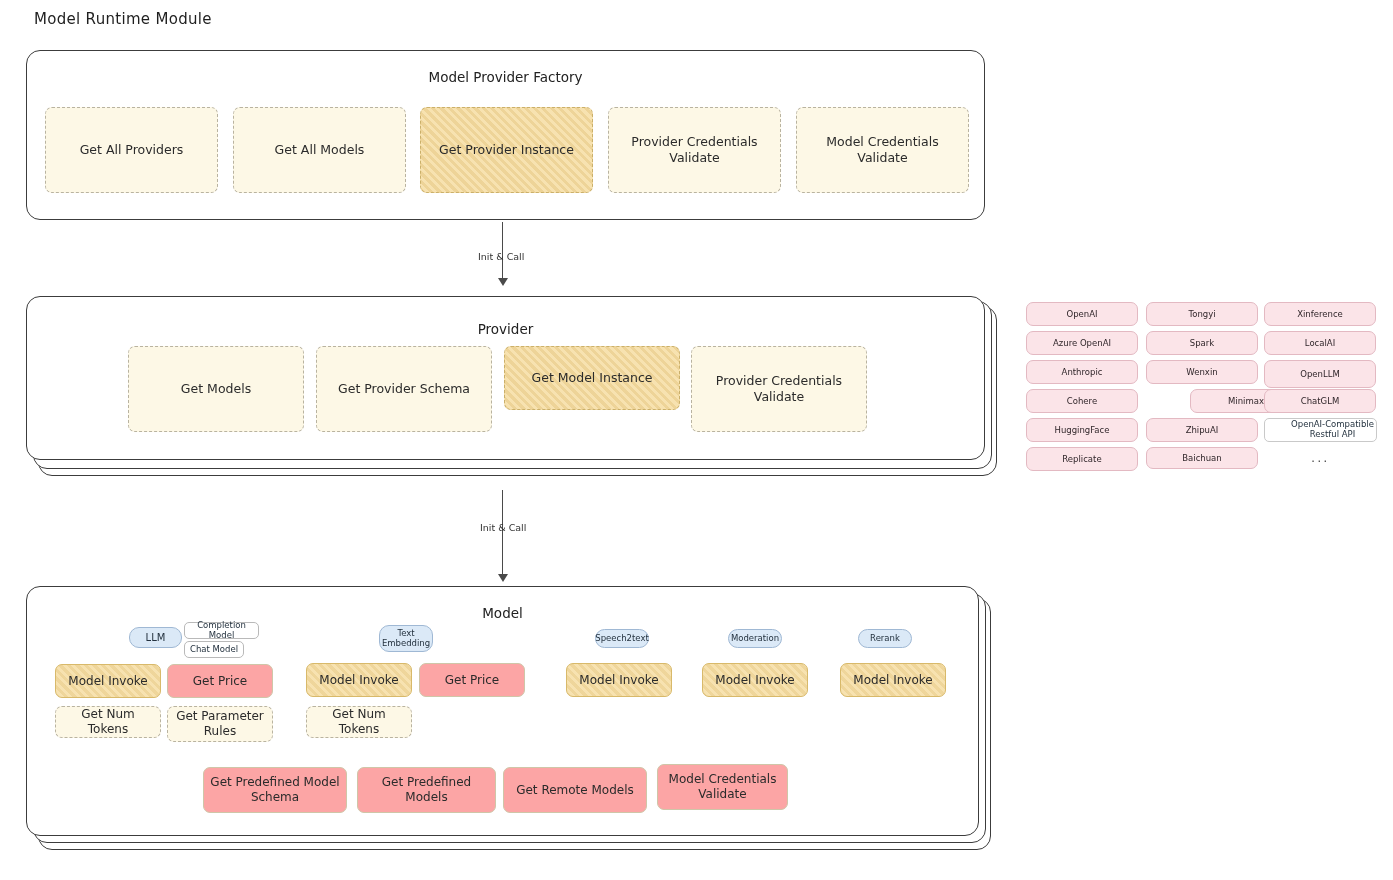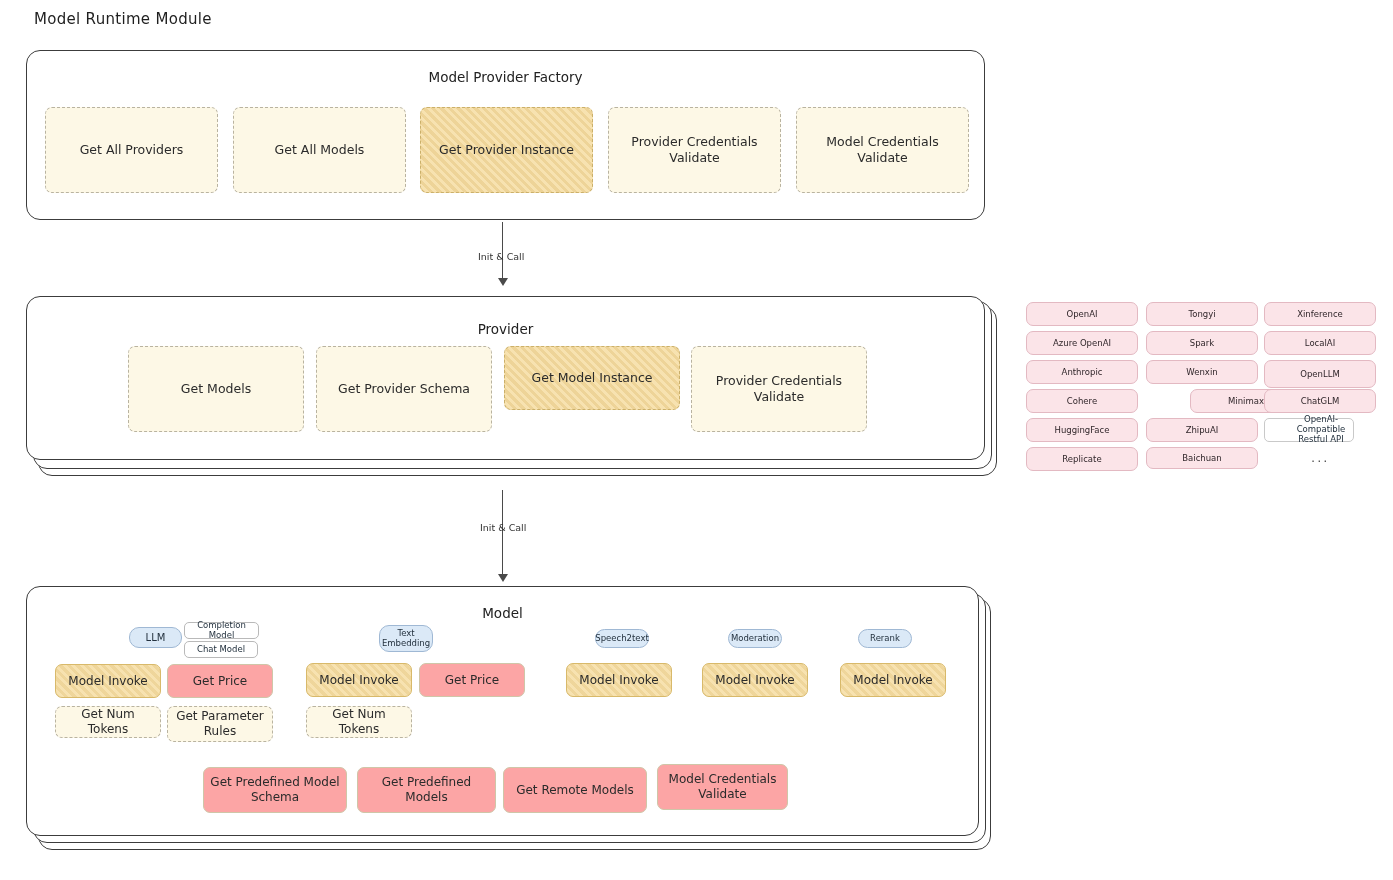--- a/index.html
+++ b/index.html
@@ -248,42 +248,42 @@
   </div>
 <div class="chip-pink" style="left:1264px; top:331px; width:112px; height:24px;">
     <span>LocalAI</span>
   </div>
 <div class="chip-pink" style="left:1264px; top:360px; width:112px; height:28px;">
     <span>OpenLLM</span>
   </div>
 <div class="chip-pink" style="left:1264px; top:389px; width:112px; height:24px;">
     <span>ChatGLM</span>
   </div>
-<div class="chip-white" style="left:1264px; top:418px; width:90px; height:24px; border-color:#c9c9c9;padding-left:24px;">
+<div class="chip-white" style="left:1264px; top:418px; width:113px; height:24px; border-color:#c9c9c9;padding-left:24px;">
     <span>OpenAI-Compatible Restful API</span>
   </div>
 <div class="ellipsis" style="left:1311px; top:450px;">...</div>
 
 <div class="arrow-line" style="left:502px; top:490px; height:88px;"></div>
 <div class="arrow-head" style="left:498px; top:574px;"></div>
 <div class="arrow-label" style="left:480px; top:522px;">Init &amp; Call</div>
 
 <div class="stack-layer" style="left:38px; top:598px; width:953px; height:252px;"></div>
 <div class="stack-layer" style="left:33px; top:593px; width:953px; height:250px;"></div>
 <div class="panel" style="left:26px; top:586px; width:953px; height:250px; z-index:1;">
   <div class="panel-title" style="top:18px;">Model</div>
 </div>
 
 <div class="chip-blue" style="left:129px; top:627px; width:53px; height:21px; z-index:2; font-size:10px;">
   <span>LLM</span>
 </div>
 <div class="chip-white" style="left:184px; top:622px; width:75px; height:17px; z-index:2;text-align:center;">
   <span>Completion Model</span>
 </div>
-<div class="chip-white" style="left:184px; top:641px; width:74px; height:17px; z-index:2;">
+<div class="chip-white" style="left:184px; top:641px; width:60px; height:17px; z-index:2;">
   <span>Chat Model</span>
 </div>
 <div class="chip-blue" style="left:379px; top:625px; width:54px; height:27px; z-index:2;">
   <span>Text Embedding</span>
 </div>
 <div class="chip-blue" style="left:595px; top:629px; width:54px; height:19px; z-index:2;">
   <span>Speech2text</span>
 </div>
 <div class="chip-blue" style="left:728px; top:629px; width:54px; height:19px; z-index:2;">
   <span>Moderation</span>

